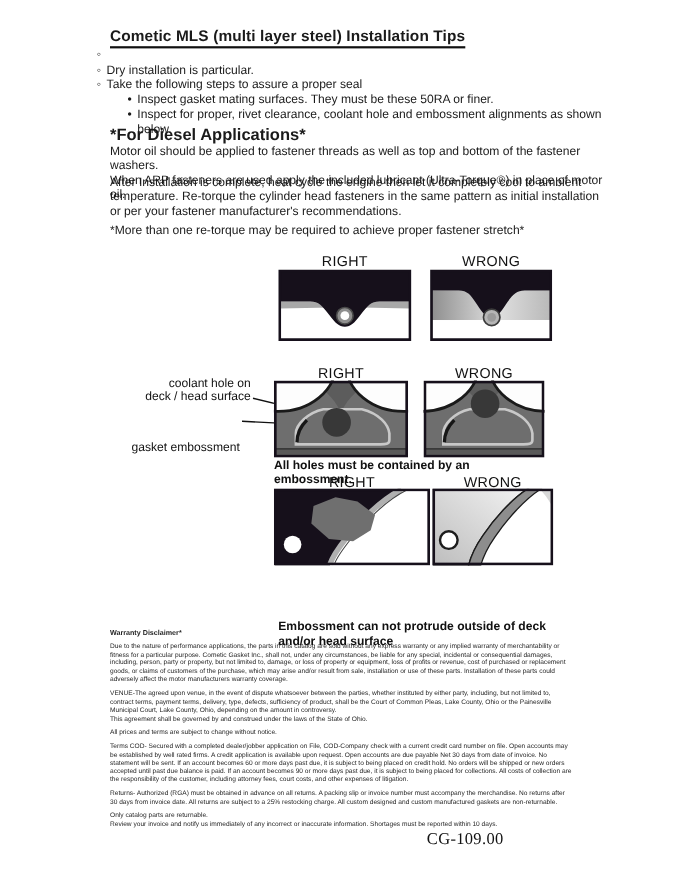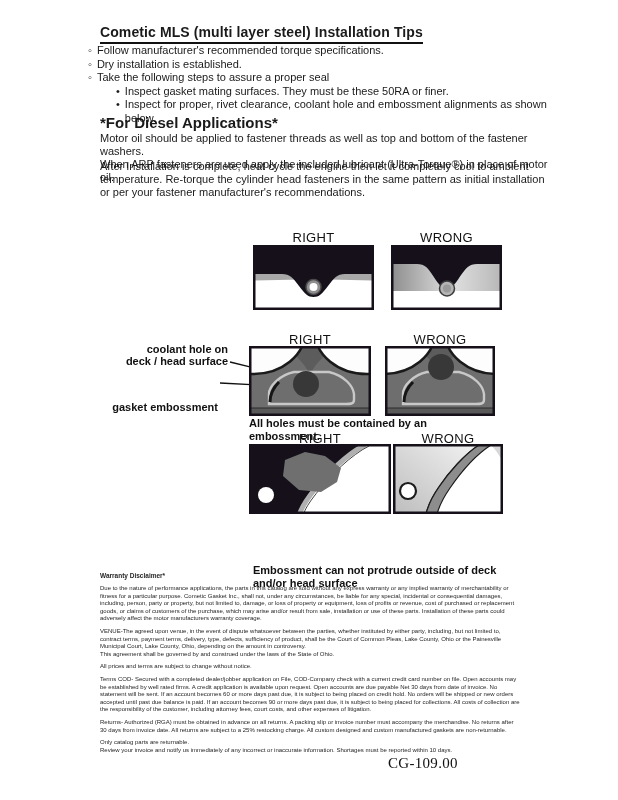--- a/index.html
+++ b/index.html
@@ -17,42 +17,41 @@
   .bullet-line .marker{flex:0 0 auto;}
   .sub{padding-left:28px;}
   .diesel-head{left:100px;top:114px;font-size:15px;font-weight:bold;}
   .para{left:100px;width:450px;font-size:11px;line-height:13px;white-space:pre-line;}
   .p1{top:132px;}
   .p2{top:160px;}
   .p3{top:204px;}
   .diagrams{left:16px;top:228px;width:618px;height:330px;}
   .rw-label{font-size:13px;text-align:center;letter-spacing:.3px;color:#111;}
   .caption{font-size:11px;font-weight:bold;white-space:pre-line;line-height:12.5px;color:#111;}
-  .side-label{font-size:11px;font-weight:bold;text-align:right;white-space:pre-line;line-height:11.5px;color:#111;}
+  .side-label{font-size:11px;font-weight:normal;text-align:right;white-space:pre-line;line-height:11.5px;color:#111;}
   .panel{display:block;}
   .legal{left:100px;top:572px;width:420px;color:#262626;}
   .legal-head{font-size:6.5px;font-weight:bold;margin-bottom:6px;}
   .legal p{font-size:6px;line-height:7.6px;margin:0 0 5px 0;white-space:pre-line;}
   .pagenum{left:388px;top:755px;font-size:15px;color:#111;letter-spacing:.3px;font-family:Liberation Serif, serif;}
 </style>
 </head>
 <body>
 
 <div class="page">
 
   <div class="abs title">Cometic MLS (multi layer steel) Installation Tips</div>
 
   <div class="abs bullets">
     <div class="bullet-line">
       <span class="marker">◦</span>
-      <span>Follow manufacturer's recommended torque specifications.</span>
     </div>
     <div class="bullet-line">
       <span class="marker">◦</span>
-      <span>Dry installation is established.</span>
+      <span>Dry installation is particular.</span>
     </div>
     <div class="bullet-line">
       <span class="marker">◦</span>
       <span>Take the following steps to assure a proper seal</span>
     </div>
     <div class="bullet-line sub">
       <span class="marker">•</span>
       <span>Inspect gasket mating surfaces.  They must be these 50RA or finer.</span>
     </div>
     <div class="bullet-line sub">
@@ -60,20 +59,21 @@
       <span>Inspect for proper, rivet clearance, coolant hole and embossment alignments as shown below.</span>
     </div>
   </div>
 
   <div class="abs diesel-head">*For Diesel Applications*</div>
   <div class="abs para p1">Motor oil should be applied to fastener threads as well as top and bottom of the fastener washers.
 When ARP fasteners are used apply the included lubricant (Ultra-Torque®) in place of motor oil.</div>
   <div class="abs para p2">After Installation is complete, heat cycle the engine then let it completely cool to ambient
 temperature. Re-torque the cylinder head fasteners in the same pattern as initial installation
 or per your fastener manufacturer's recommendations.</div>
+  <div class="abs para p3">*More than one re-torque may be required to achieve proper fastener stretch*</div>
 
   <div class="abs diagrams">
 
     <div class="abs rw-label" style="left:237px;top:2px;width:121px;">RIGHT</div>
     <div class="abs rw-label" style="left:375px;top:2px;width:111px;">WRONG</div>
 
     <svg class="abs panel" style="left:237px;top:17px;" width="121" height="65" viewBox="0 0 121 65">
       <rect x="1" y="1" width="119" height="63" fill="#ffffff"></rect>
       <polygon points="2,29 42,29 48,34.5 2,35.5" fill="#a8a8a8"></polygon>
       <polygon points="119,29 82,29 76,34.5 119,35.5" fill="#a8a8a8"></polygon>

